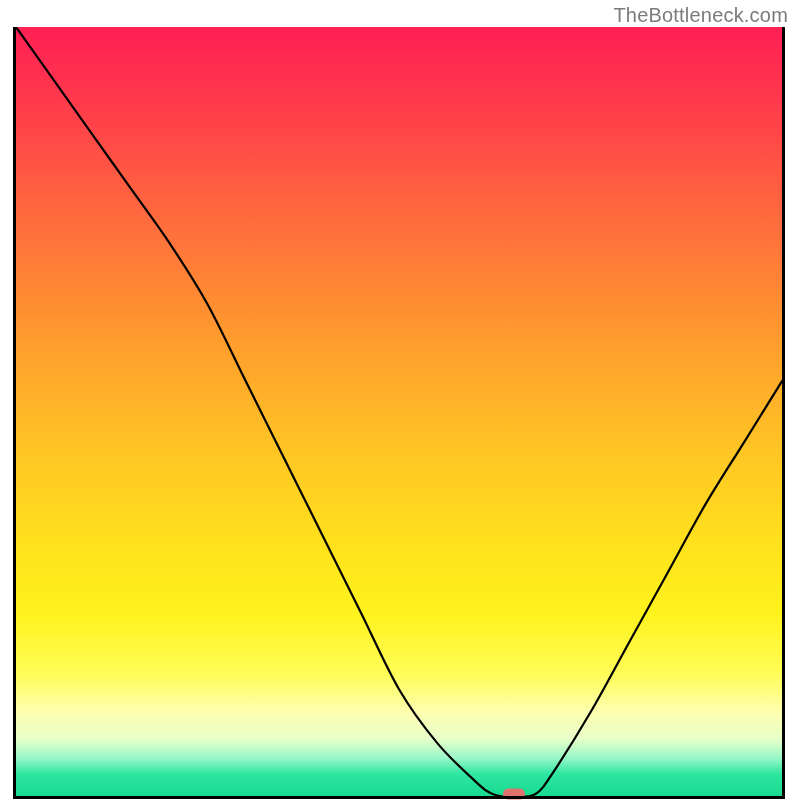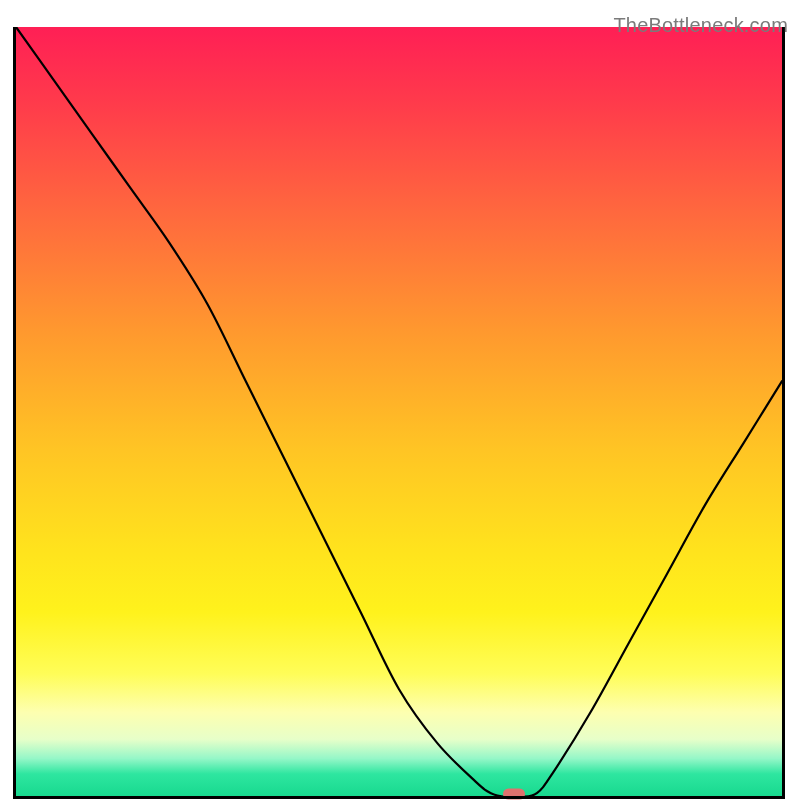--- a/index.html
+++ b/index.html
@@ -53,21 +53,20 @@
     );
   }
   .attribution {
     position: absolute;
     top: 4px;
     right: 12px;
     color: #7b7b7b;
     font-size: 20px;
     font-weight: 500;
     letter-spacing: 0.2px;
-    margin-top: 10px;
   }
   svg.curve {
     position: absolute;
     left: 16px;
     top: 27px;
     width: 766px;
     height: 770px;
   }
   svg.curve path {
     fill: none;

